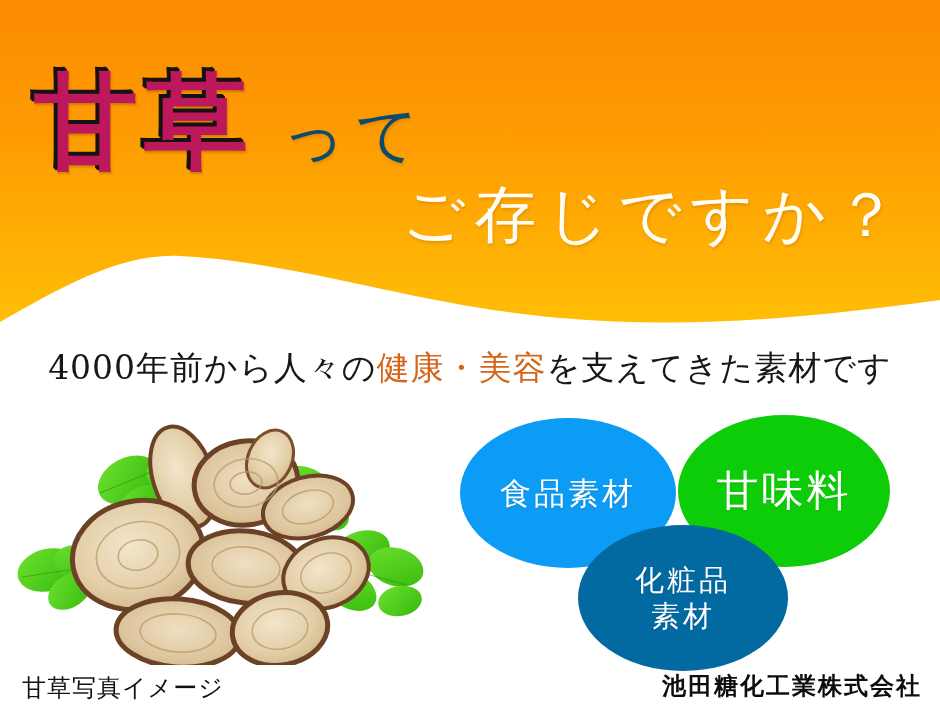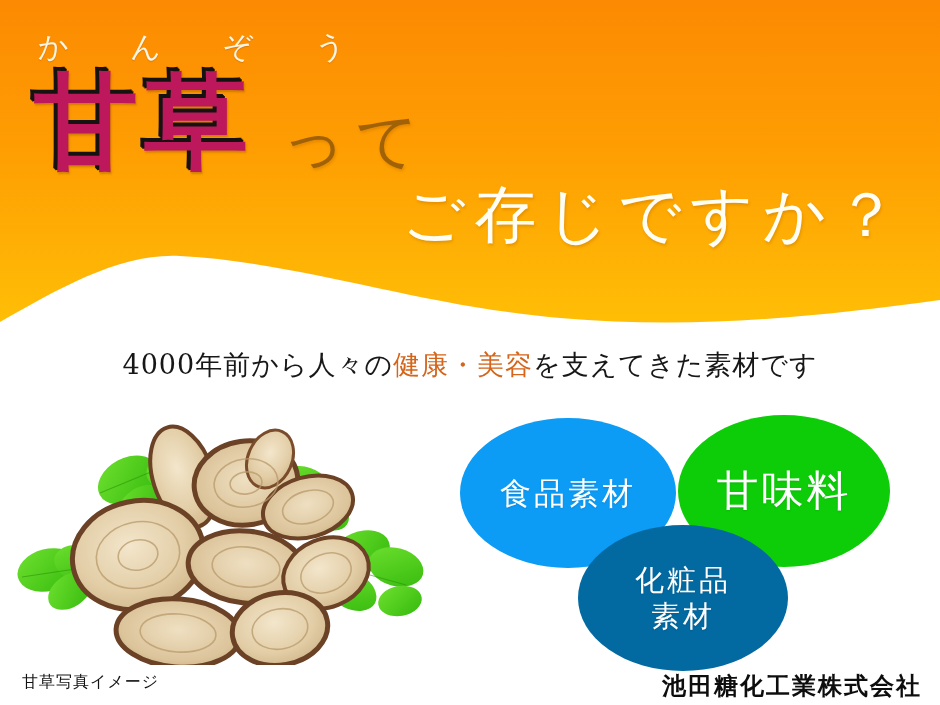--- a/index.html
+++ b/index.html
@@ -66,26 +66,25 @@
        1px  2px 2px rgba(110,55,0,0.30);
     margin-left: 8px;
   }
 
   .tte {
     position: absolute;
     left: 282px;
     top: 104px;
     font-size: 62px;
     line-height: 1;
-    color: #a16207;
-    font-family: Liberation Mono, monospace;
+    color: #0c4a6e;
+    font-family: Liberation Sans, sans-serif;
     letter-spacing: 10px;
     white-space: nowrap;
     text-shadow: 1px 2px 3px rgba(130,65,0,0.22);
-    margin-top: 11px;
   }
 
   .gozonji {
     position: absolute;
     left: 382px;
     top: 184px;
     font-size: 62px;
     line-height: 1;
     color: #fffdf4;
     font-family: "DejaVu Sans", sans-serif;
@@ -95,21 +94,21 @@
     margin-left: 20px;
   }
 
   
   .subhead {
     position: absolute;
     left: 0;
     top: 350px;
     width: 940px;
     text-align: center;
-    font-size: 27px;
+    font-size: 33px;
     line-height: 1.1;
     color: #171717;
     font-family: "DejaVu Serif", "Liberation Serif", serif;
     letter-spacing: 1px;
     white-space: nowrap;
   }
   .subhead .hl { color: #d4651a; }
 
   
   .photo {
@@ -160,21 +159,21 @@
     width: 210px; height: 146px;
     font-size: 29px;
     z-index: 3;
   }
 
   
   .caption-photo {
     position: absolute;
     left: 22px;
     top: 672px;
-    font-size: 16px;
+    font-size: 24px;
     color: #121212;
     font-family: Liberation Serif, serif;
     letter-spacing: 1px;
     white-space: nowrap;
   }
   .caption-company {
     position: absolute;
     right: 18px;
     top: 670px;
     font-size: 24px;
@@ -199,21 +198,20 @@
           <stop offset="100%" stop-color="#FFBE06"></stop>
         </linearGradient>
       </defs>
 
       <path d="M0,0 L940,0 L940,300
                C 820,316 700,330 560,318
                C 420,306 300,262 180,256
                C 120,253 60,288 0,322 Z" fill="url(#heroGrad)"></path>
     </svg>
 
-    <div class="furigana">か ん ぞ う</div>
 
     <div class="kanji-main">甘草</div>
 
     <div class="tte">って</div>
 
     <div class="gozonji">ご存じですか？</div>
   </div>
 
   <div class="subhead">
     <span>4000年前から人々の</span><span class="hl">健康・美容</span><span>を支えてきた素材です</span>

